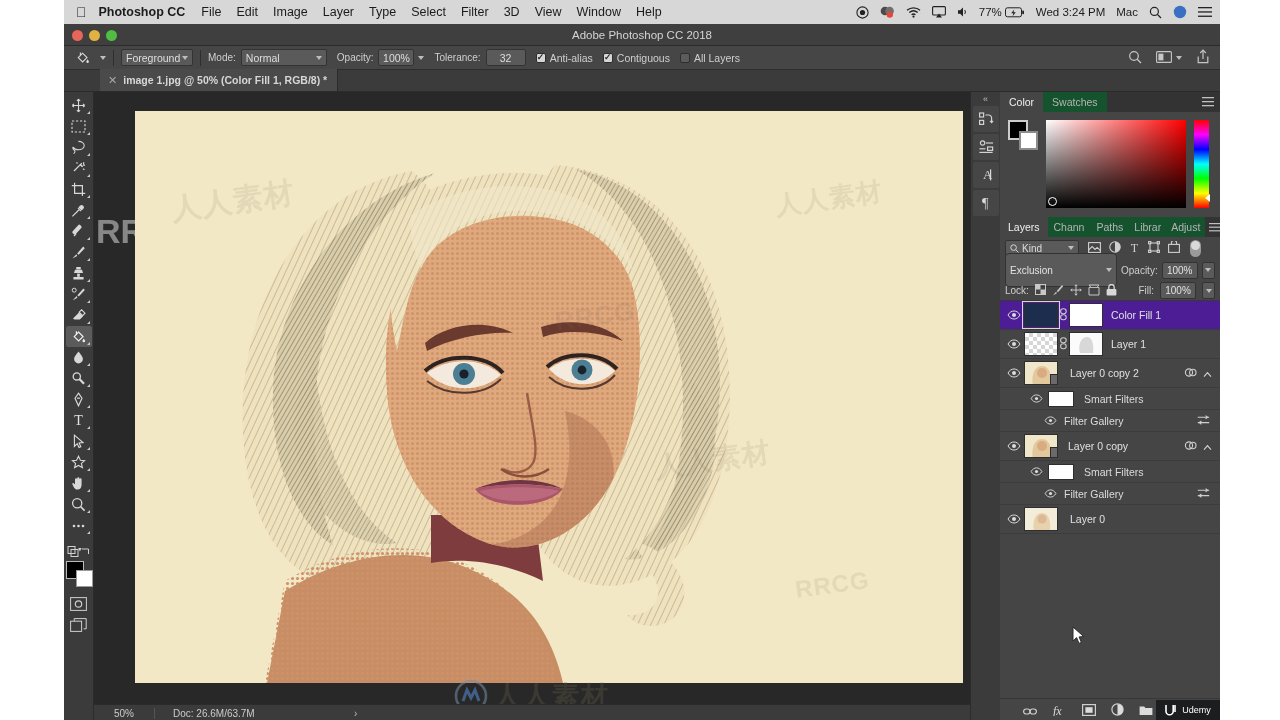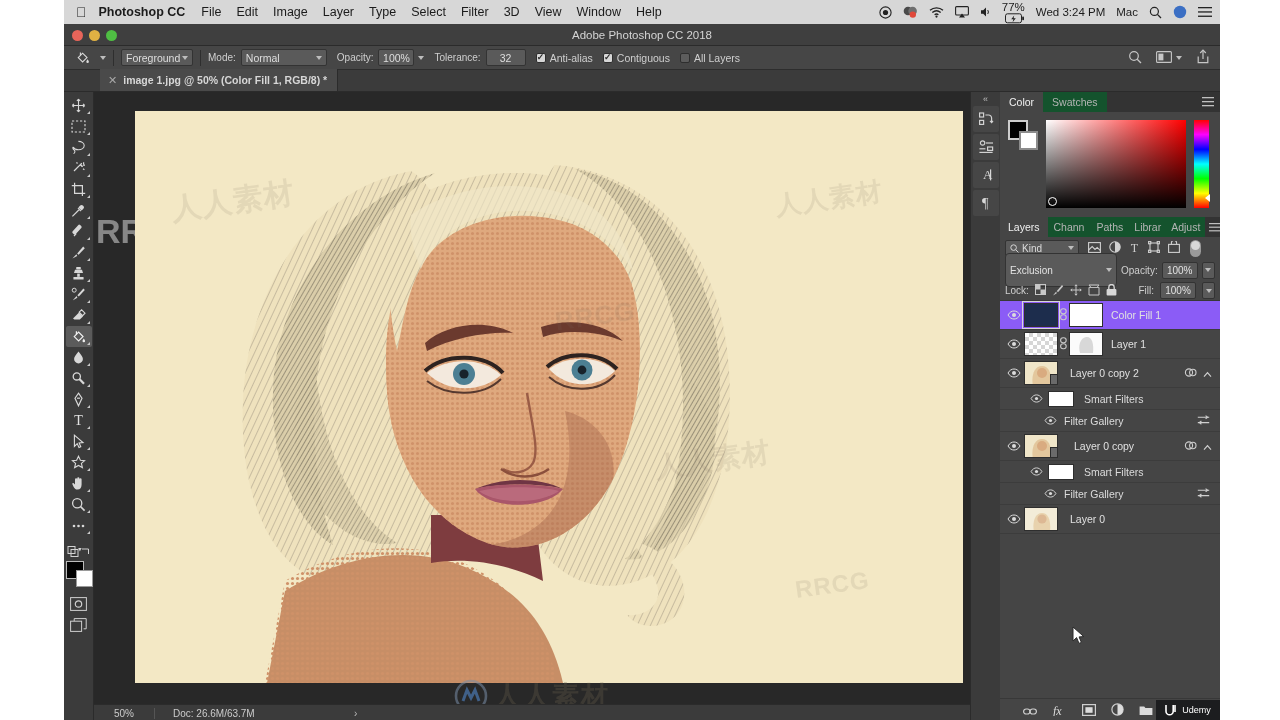--- a/index.html
+++ b/index.html
@@ -16,21 +16,21 @@
     position: absolute; left: 64px; top: 0; width: 1156px; height: 24px;
     background: #d7d7d7;
     display: flex; align-items: center;
     font-size: 12px; color: #1b1b1b;
     padding: 0 8px;
   }
   .macbar .apple { font-size: 14px; margin: 0 12px 0 4px; line-height: 1; }
   .macbar .appname { font-weight: bold; margin-right: 16px; font-size: 12.5px; }
   .macbar .mitem { margin-right: 15px; font-size: 12.5px; white-space: nowrap; }
   .macbar .spacer { flex: 1; }
-  .macbar .ritem { margin-left: 11px; display:flex; align-items:center; font-size: 11.5px; white-space: nowrap; flex-direction: column;}
+  .macbar .ritem { margin-left: 11px; display:flex; align-items:center; font-size: 11.5px; white-space: nowrap;}
   .macbar svg { display:block; }
 
   
   .pswin {
     position: absolute; left: 64px; top: 24px; width: 1156px; height: 696px;
     background: #323232;
   }
   .titlebar {
     position: relative; height: 22px; width: 100%;
     background: #3f3f3f;
@@ -161,21 +161,21 @@
              border-radius:2px; display:flex; align-items:center; justify-content:center;
              font-size:10px; color:#e2e2e2; }
   .sqchev { width:13px;height:17px;background:#5a5a5a;border:1px solid #333;border-radius:2px;
             display:flex;align-items:center;justify-content:center;}
   .lrow3 { height:20px; display:flex; align-items:center; padding:0 5px; gap:6px;
            font-size:10px; color:#cfcfcf; border-bottom:1px solid #383838;}
 
   .layerlist { flex:1; overflow:hidden; background:#454545; }
   .layeritem { height:29px; display:flex; align-items:center; padding:0 4px;
                border-bottom:1px solid #3c3c3c; position:relative; }
-  .layeritem.sel { background:#8b5cf6;text-align:right; }
+  .layeritem.sel { background:#4c1d95;text-align:right; }
   .eye { width:20px; display:flex; align-items:center; justify-content:center; }
   .lthumb { width:34px; height:24px; background:#fff; border:1px solid #2e2e2e;
             position:relative; overflow:hidden; flex:none;}
   .lthumb.sel-outline { outline:1px solid #d8d8d8; outline-offset:1px; }
   .linkico { width:11px; text-align:center; color:#cacaca; font-size:10px; }
   .lname { font-size:10.5px; color:#e0e0e0; margin-left:8px; white-space:nowrap; }
   .lright { margin-left:auto; display:flex; align-items:center; gap:6px; padding-right:4px;}
   .subrow { height:22px; display:flex; align-items:center; padding-left:30px; font-size:10.5px;
             color:#dcdcdc; border-bottom:1px solid #3c3c3c;}
   .subrow.fx { padding-left:44px; }
@@ -965,21 +965,21 @@
                     <circle cx="7" cy="5" r="2" fill="#dcdcdc"></circle>
                   </svg>
               </span>
               <span class="lthumb" style="background:#f0e6c9;position:relative">
                 <svg width="34" height="24" viewBox="0 0 34 24">
                     <path d="M8 24 C6 14 9 4 17 4 C25 4 27 14 26 24Z" fill="#e3c79d"></path>
                     <circle cx="17" cy="11" r="5" fill="#d9ab80"></circle>
                   </svg>
                 <span style="position:absolute;right:-4px;bottom:-1px;width:11px;height:11px;background:#6a6a6a;border:1px solid #2a2a2a;"></span>
               </span>
-              <span class="lname" style="margin-left:16px">Layer 0 copy</span>
+              <span class="lname" style="margin-left:10px">Layer 0 copy</span>
               <span class="lright">
                 <span>
                   <svg width="13" height="11" viewBox="0 0 13 11">
                       <circle cx="5" cy="5.5" r="3.6" fill="none" stroke="#cfcfcf" stroke-width="1.1"></circle>
                       <circle cx="8.8" cy="5.5" r="3.2" fill="none" stroke="#cfcfcf" stroke-width="1.1"></circle>
                     </svg>
                 </span>
                 <span>
                   <svg width="9" height="7" viewBox="0 0 9 7">
                       <path d="M1 5.6 4.5 1.6 8 5.6" fill="none" stroke="#cfcfcf" stroke-width="1.2"></path>

